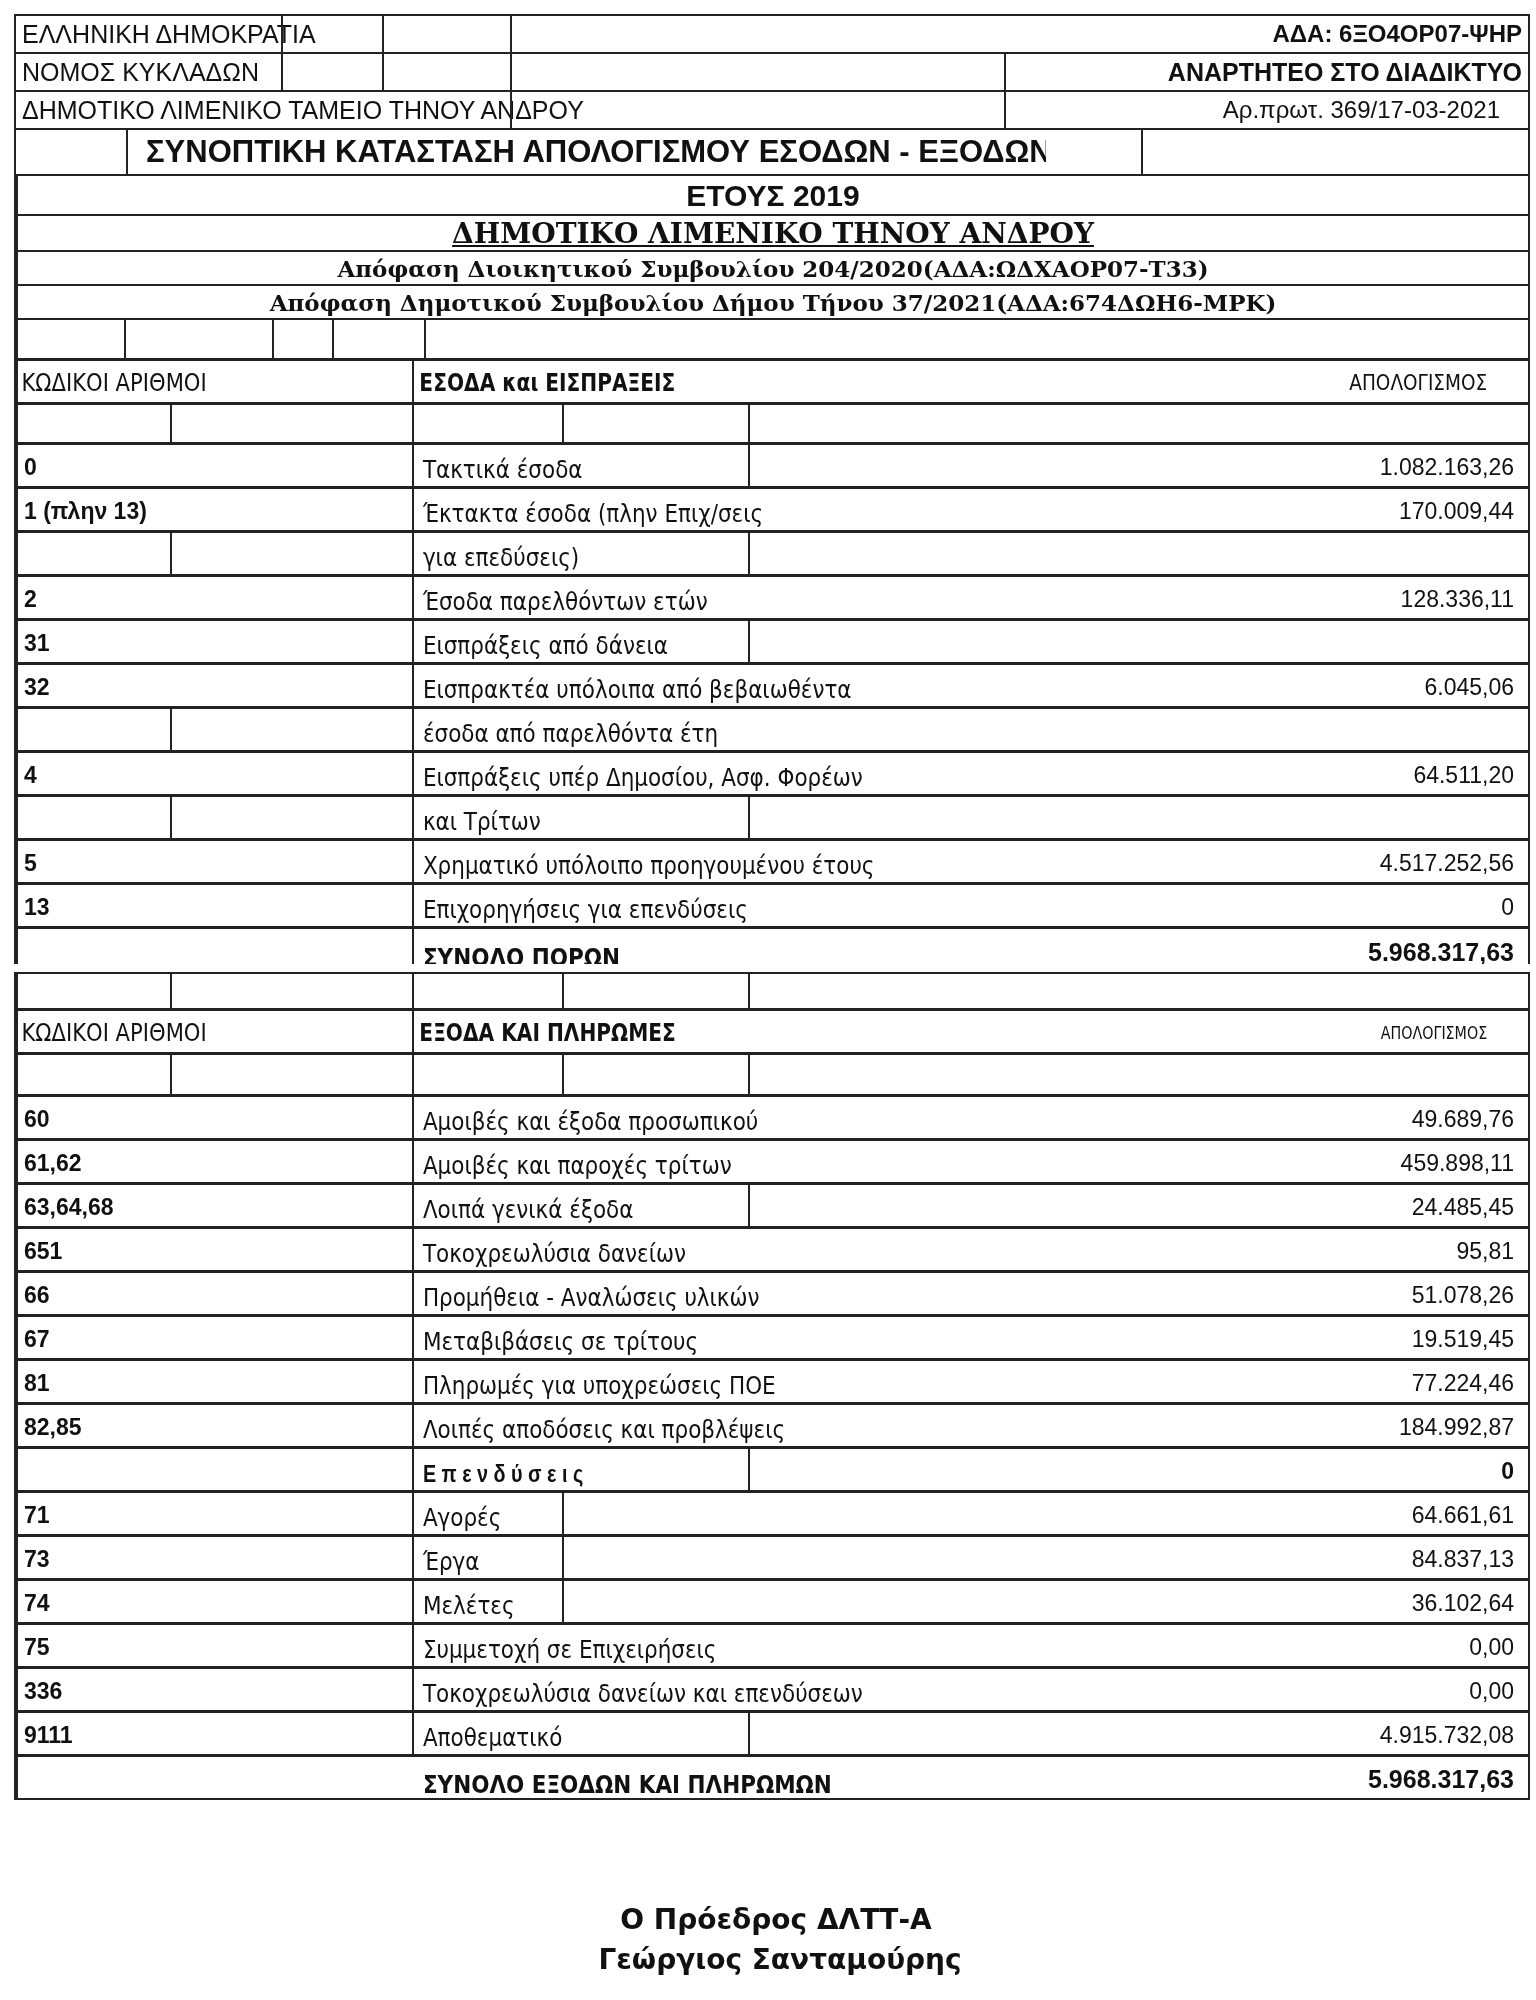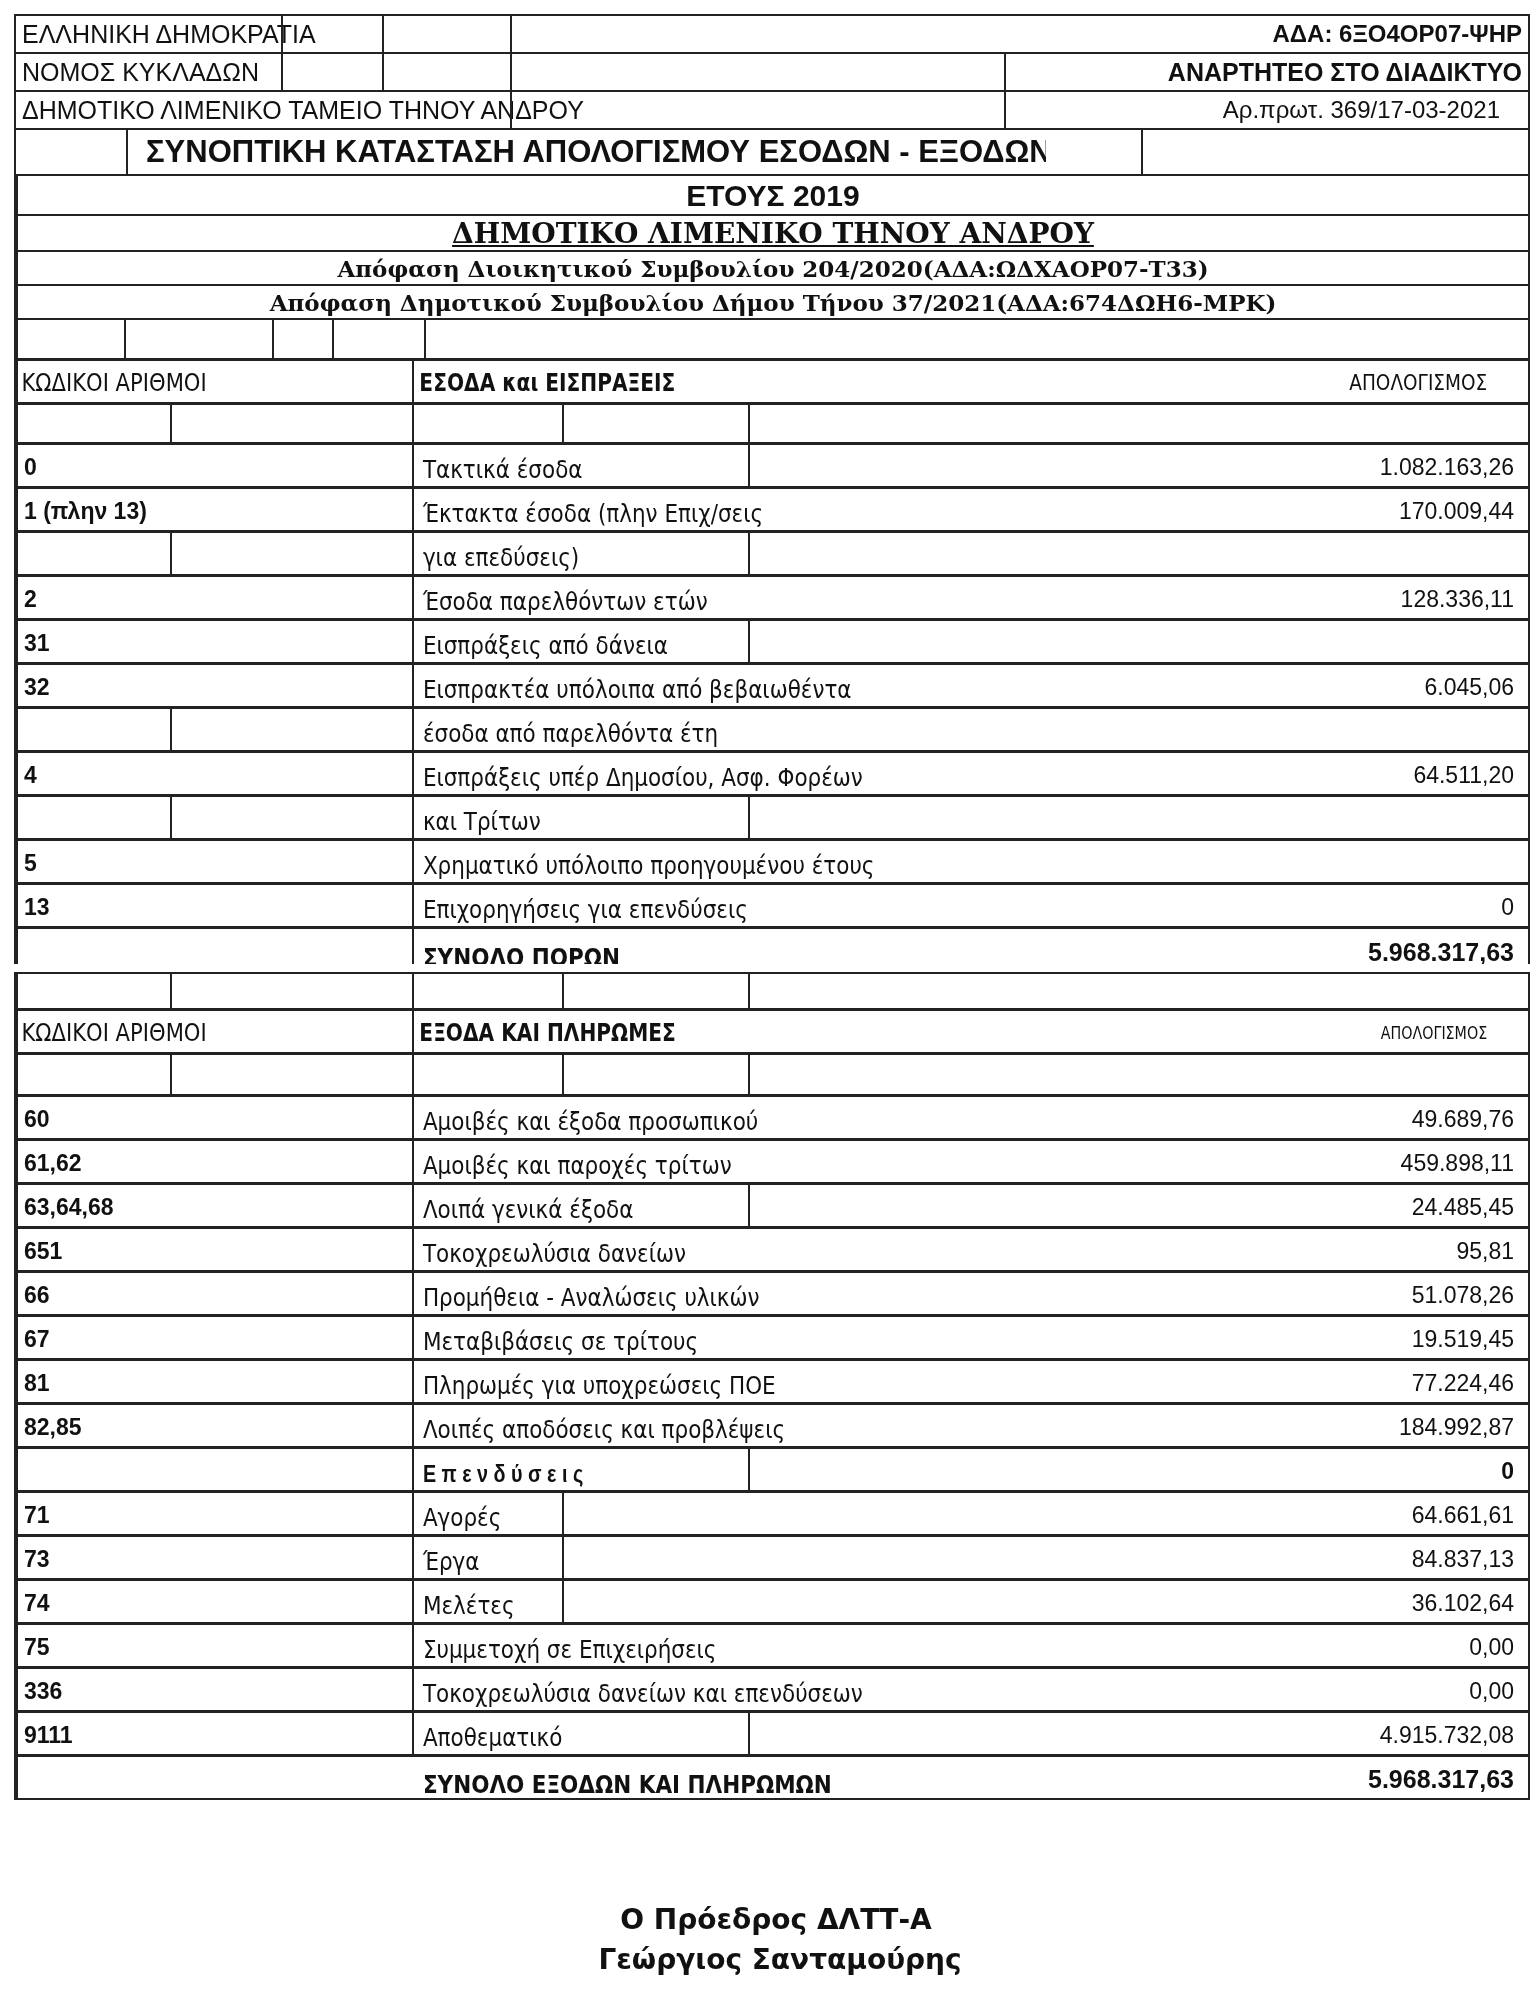--- a/index.html
+++ b/index.html
@@ -138,20 +138,21 @@
         <div class="vl" style="left: 152px;"></div>
         <div class="vl" style="left: 730px;"></div>
         <div class="cell code" style="left: 0px; width: 390px; line-height: 44px;"></div>
         <div class="cell desc" style="left: 398px; width: 900px; line-height: 50px;">και Τρίτων</div>
         <div class="cell amt" style="left: 1100px; width: 402px; line-height: 44px; text-align: right;"></div>
       </div>
       <div class="row" style="top: 824px; width: 1516px; height: 44px; border-left: 4px solid rgb(34, 34, 34); border-right: 2px solid rgb(34, 34, 34); border-top: 3px solid rgb(34, 34, 34);">
         <div class="vl" style="left: 394px;"></div>
         <div class="cell code" style="left: 0px; width: 390px; line-height: 44px;">5</div>
         <div class="cell desc" style="left: 398px; width: 900px; line-height: 50px;">Χρηματικό υπόλοιπο προηγουμένου έτους</div>
+        <div class="cell amt" style="left: 1100px; width: 402px; line-height: 44px; text-align: right;">4.517.252,56</div>
       </div>
       <div class="row" style="top: 868px; width: 1516px; height: 44px; border-left: 4px solid rgb(34, 34, 34); border-right: 2px solid rgb(34, 34, 34); border-top: 3px solid rgb(34, 34, 34);">
         <div class="vl" style="left: 394px;"></div>
         <div class="cell code" style="left: 0px; width: 390px; line-height: 44px;">13</div>
         <div class="cell desc" style="left: 398px; width: 900px; line-height: 50px;">Επιχορηγήσεις για επενδύσεις</div>
         <div class="cell amt" style="left: 1100px; width: 402px; line-height: 44px; text-align: right;">0</div>
       </div>
       <div class="row" style="top: 912px; width: 1516px; height: 38px; border-left: 4px solid rgb(34, 34, 34); border-right: 2px solid rgb(34, 34, 34); border-top: 3px solid rgb(34, 34, 34);">
         <div class="vl" style="left: 394px;"></div>
         <div class="cell dv" style="left: 398px; width: 900px; font-size: 25px; font-weight: bold; line-height: 58px; padding-left: 8px; transform: scaleX(0.86); transform-origin: left center;">ΣΥΝΟΛΟ  ΠΟΡΩΝ</div>

